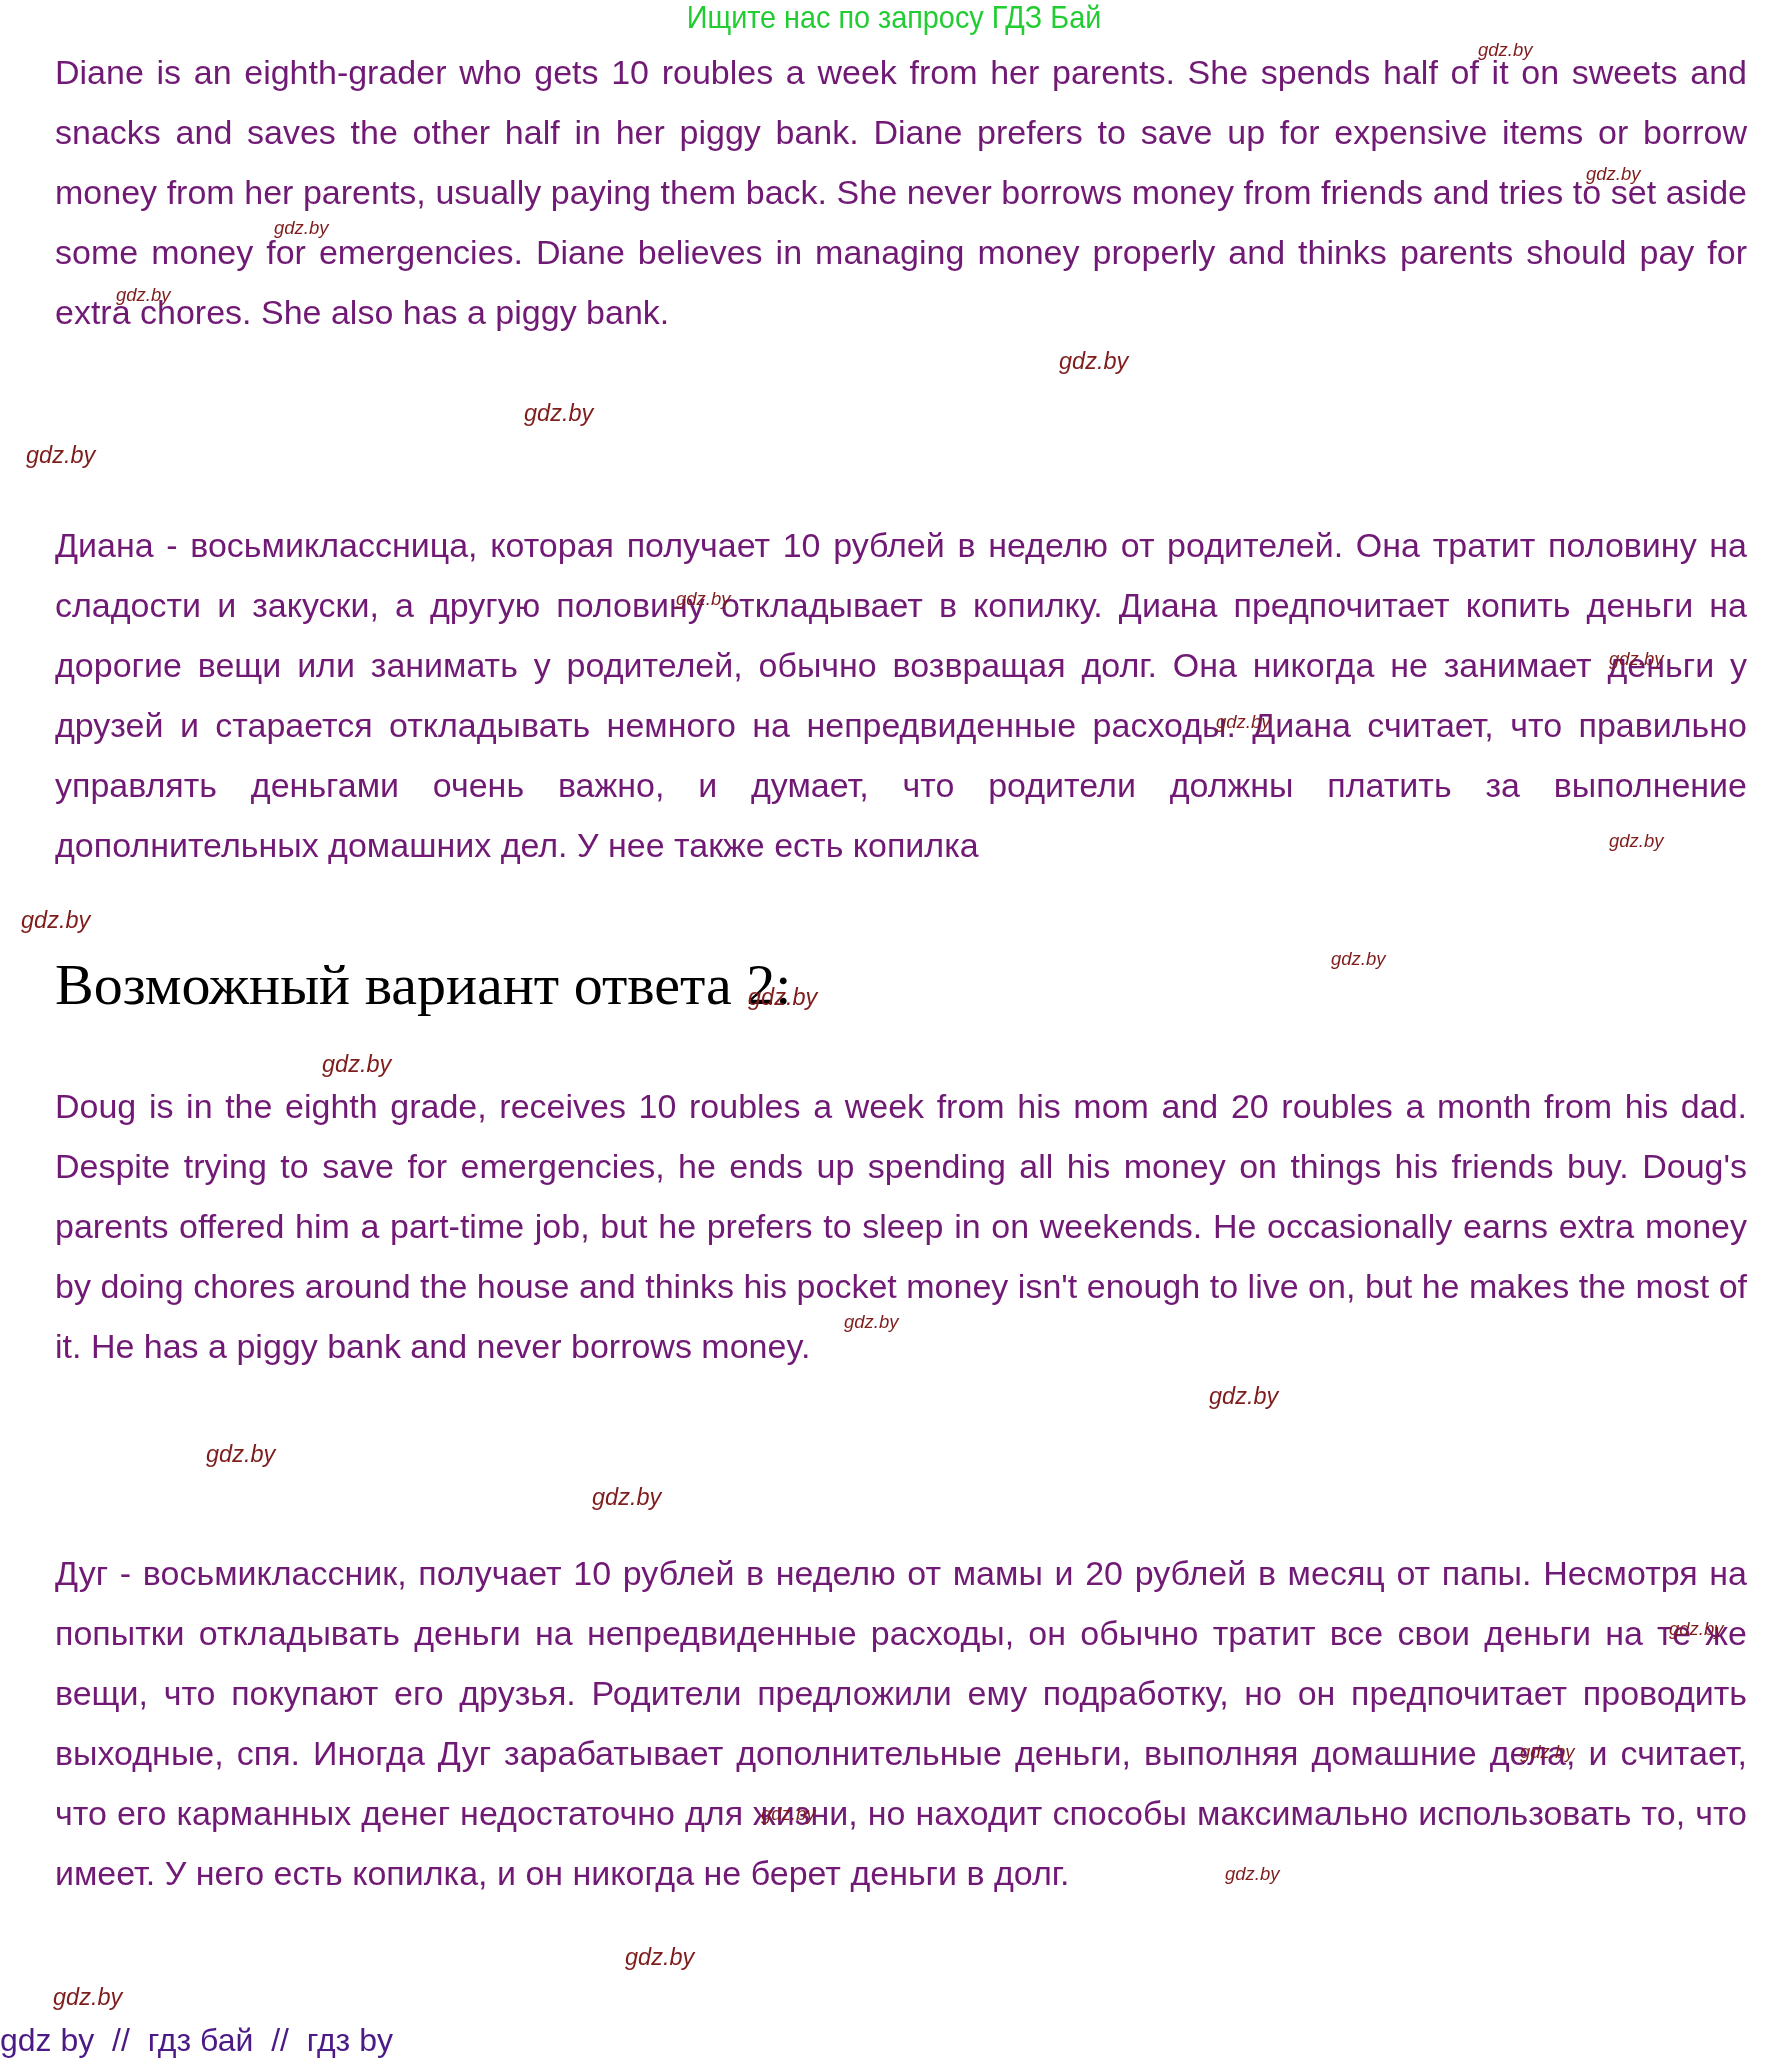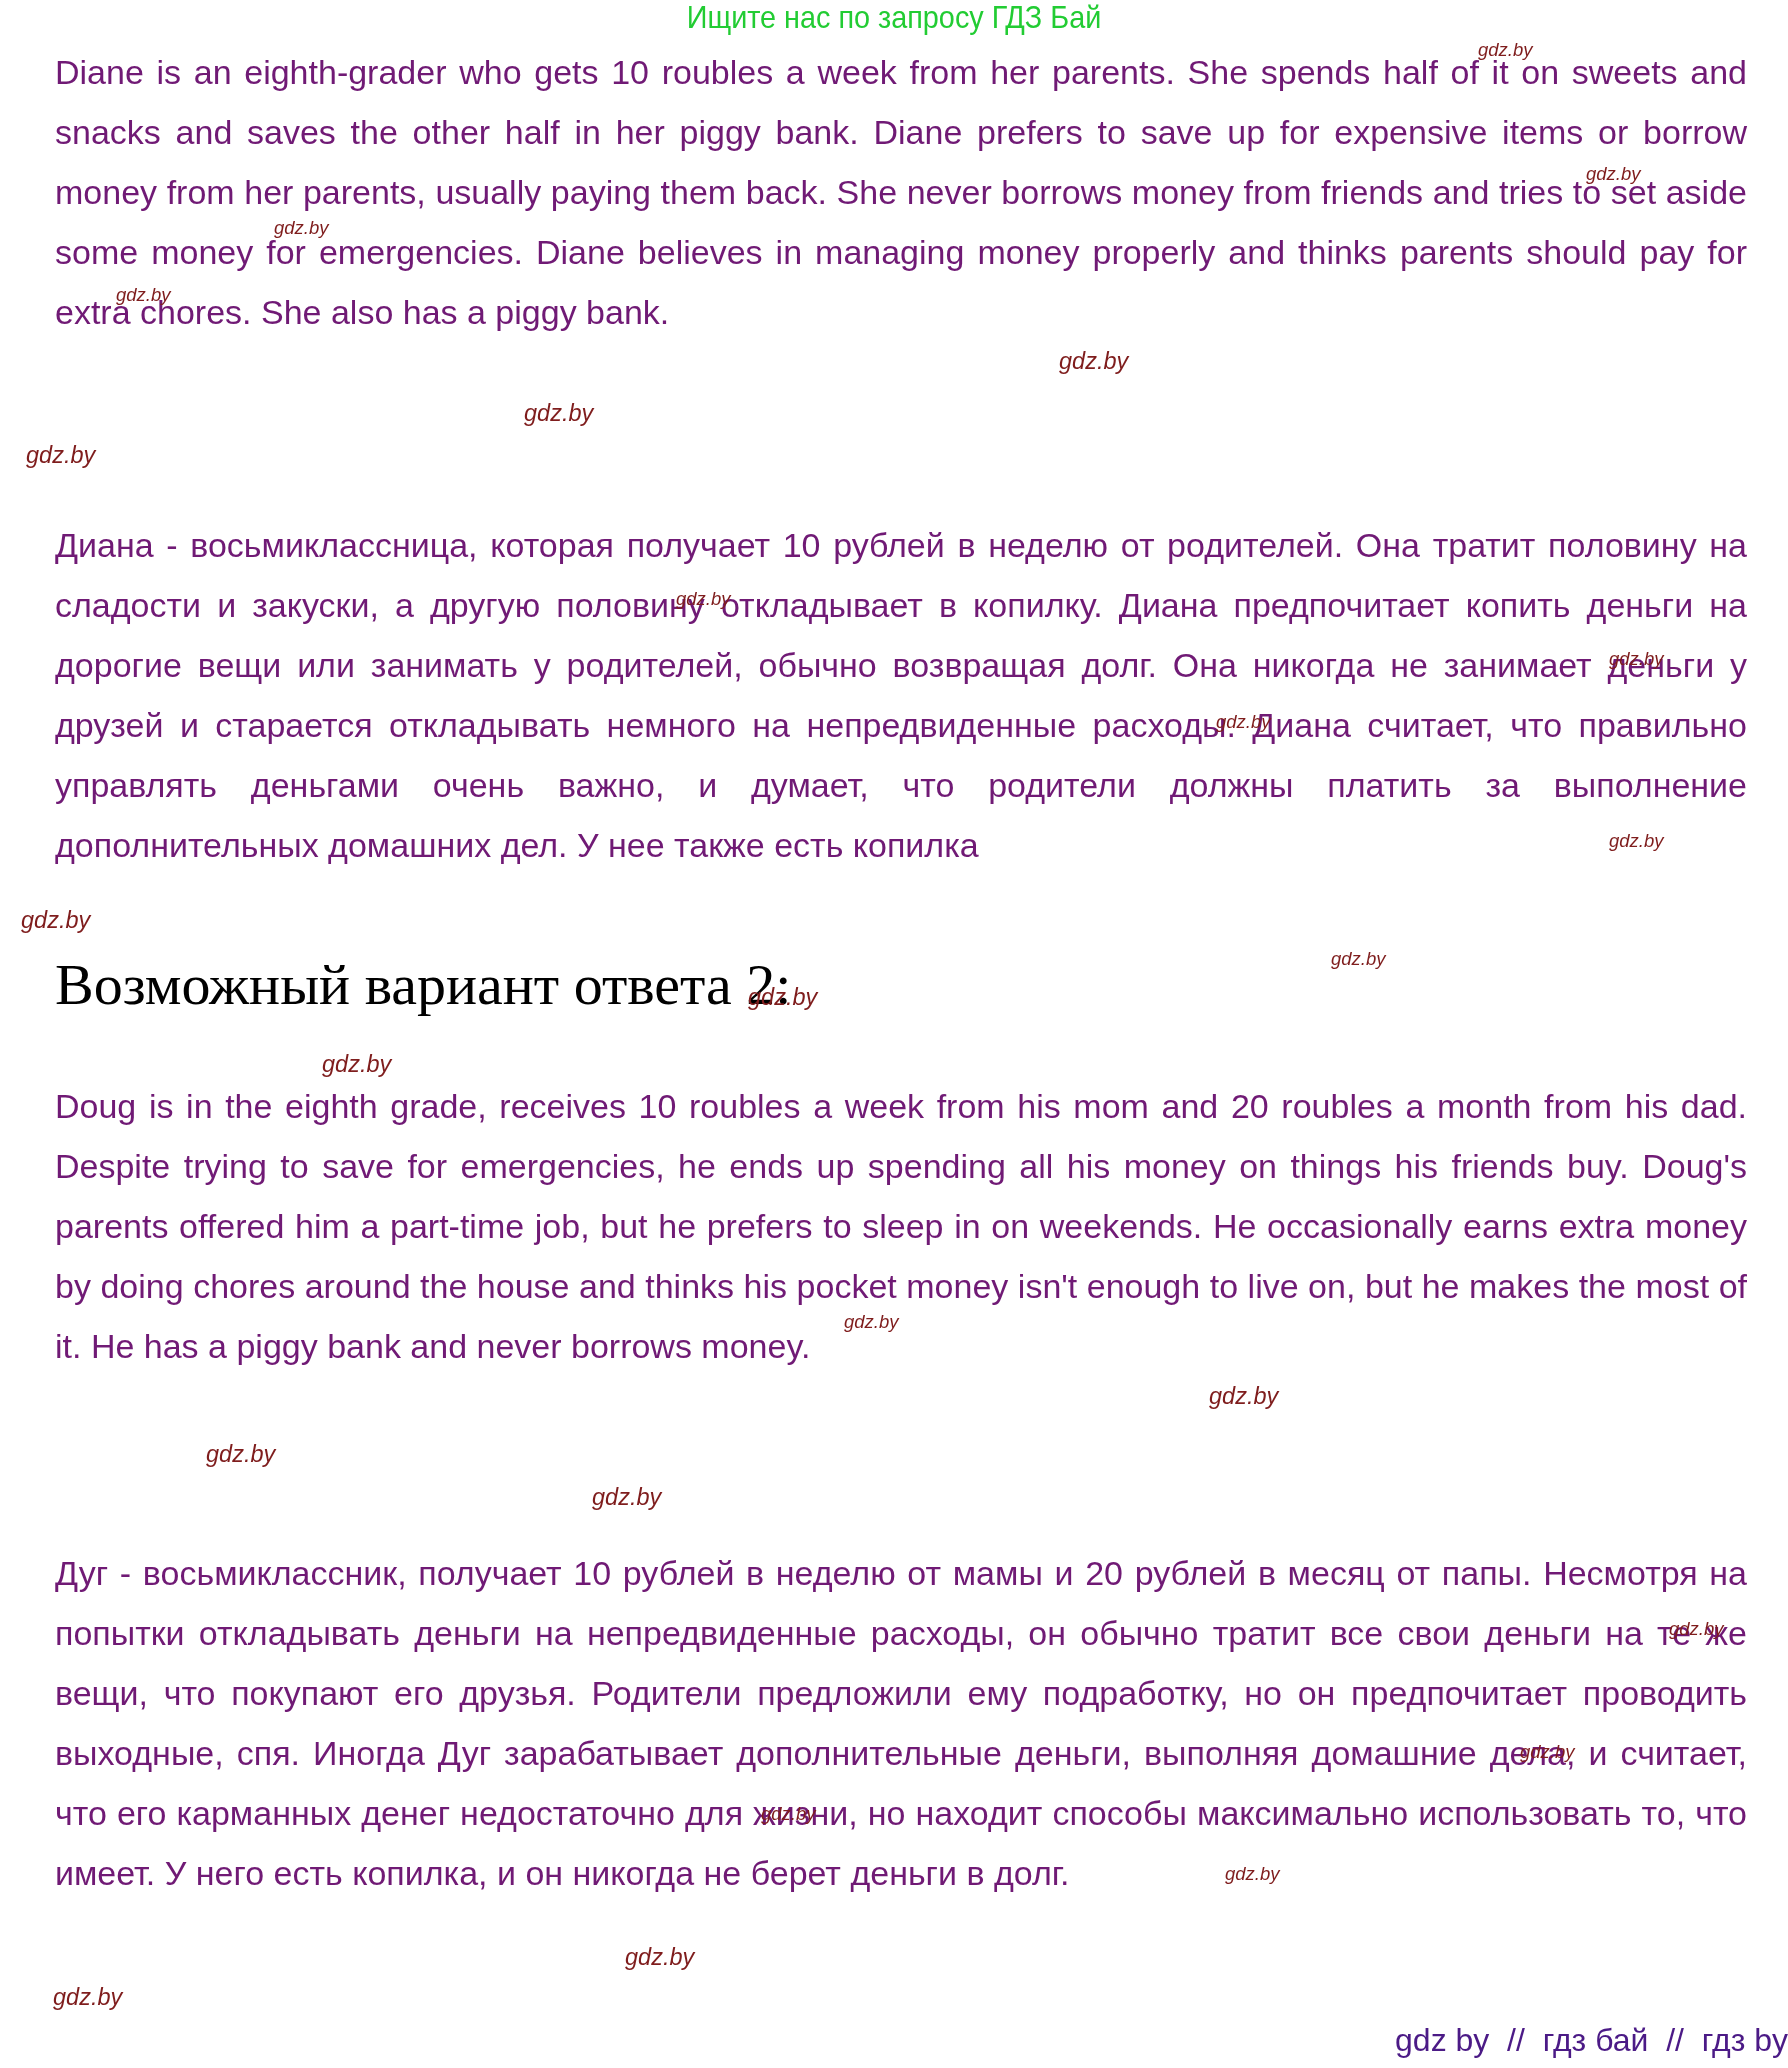--- a/index.html
+++ b/index.html
@@ -18,21 +18,21 @@
   .heading {
     position: absolute; left: 55px; top: 955px;
     font-family: "Liberation Serif", serif; font-size: 58px; line-height: 60px; color: #000;
   }
   .wm {
     position: absolute; font-family: "Liberation Sans", sans-serif; color: #7f1d1d;
     font-size: 23.5px; line-height: 25px; white-space: nowrap; font-style: italic;
   }
   .wm.small { font-size: 18.5px; }
   .footer {
-    position: absolute; top: 2022px; left: 0; width: 1788px; text-align: right;
+    position: absolute; top: 2022px; left: 0; width: 1788px; text-align: left;
     font-family: "Liberation Sans", sans-serif; font-size: 32px; color: #4b1a86;
     line-height: 37px; white-space: pre;
   }
 </style>
 </head>
 <body>
 
 <div class="header">Ищите нас по запросу ГДЗ Бай</div>
 
 <div class="para" style="top:42px;">Diane is an eighth-grader who gets 10 roubles a week from her parents. She spends half of it on sweets and snacks and saves the other half in her piggy bank. Diane prefers to save up for expensive items or borrow money from her parents, usually paying them back. She never borrows money from friends and tries to set aside some money for emergencies. Diane believes in managing money properly and thinks parents should pay for extra chores. She also has a piggy bank.</div>

